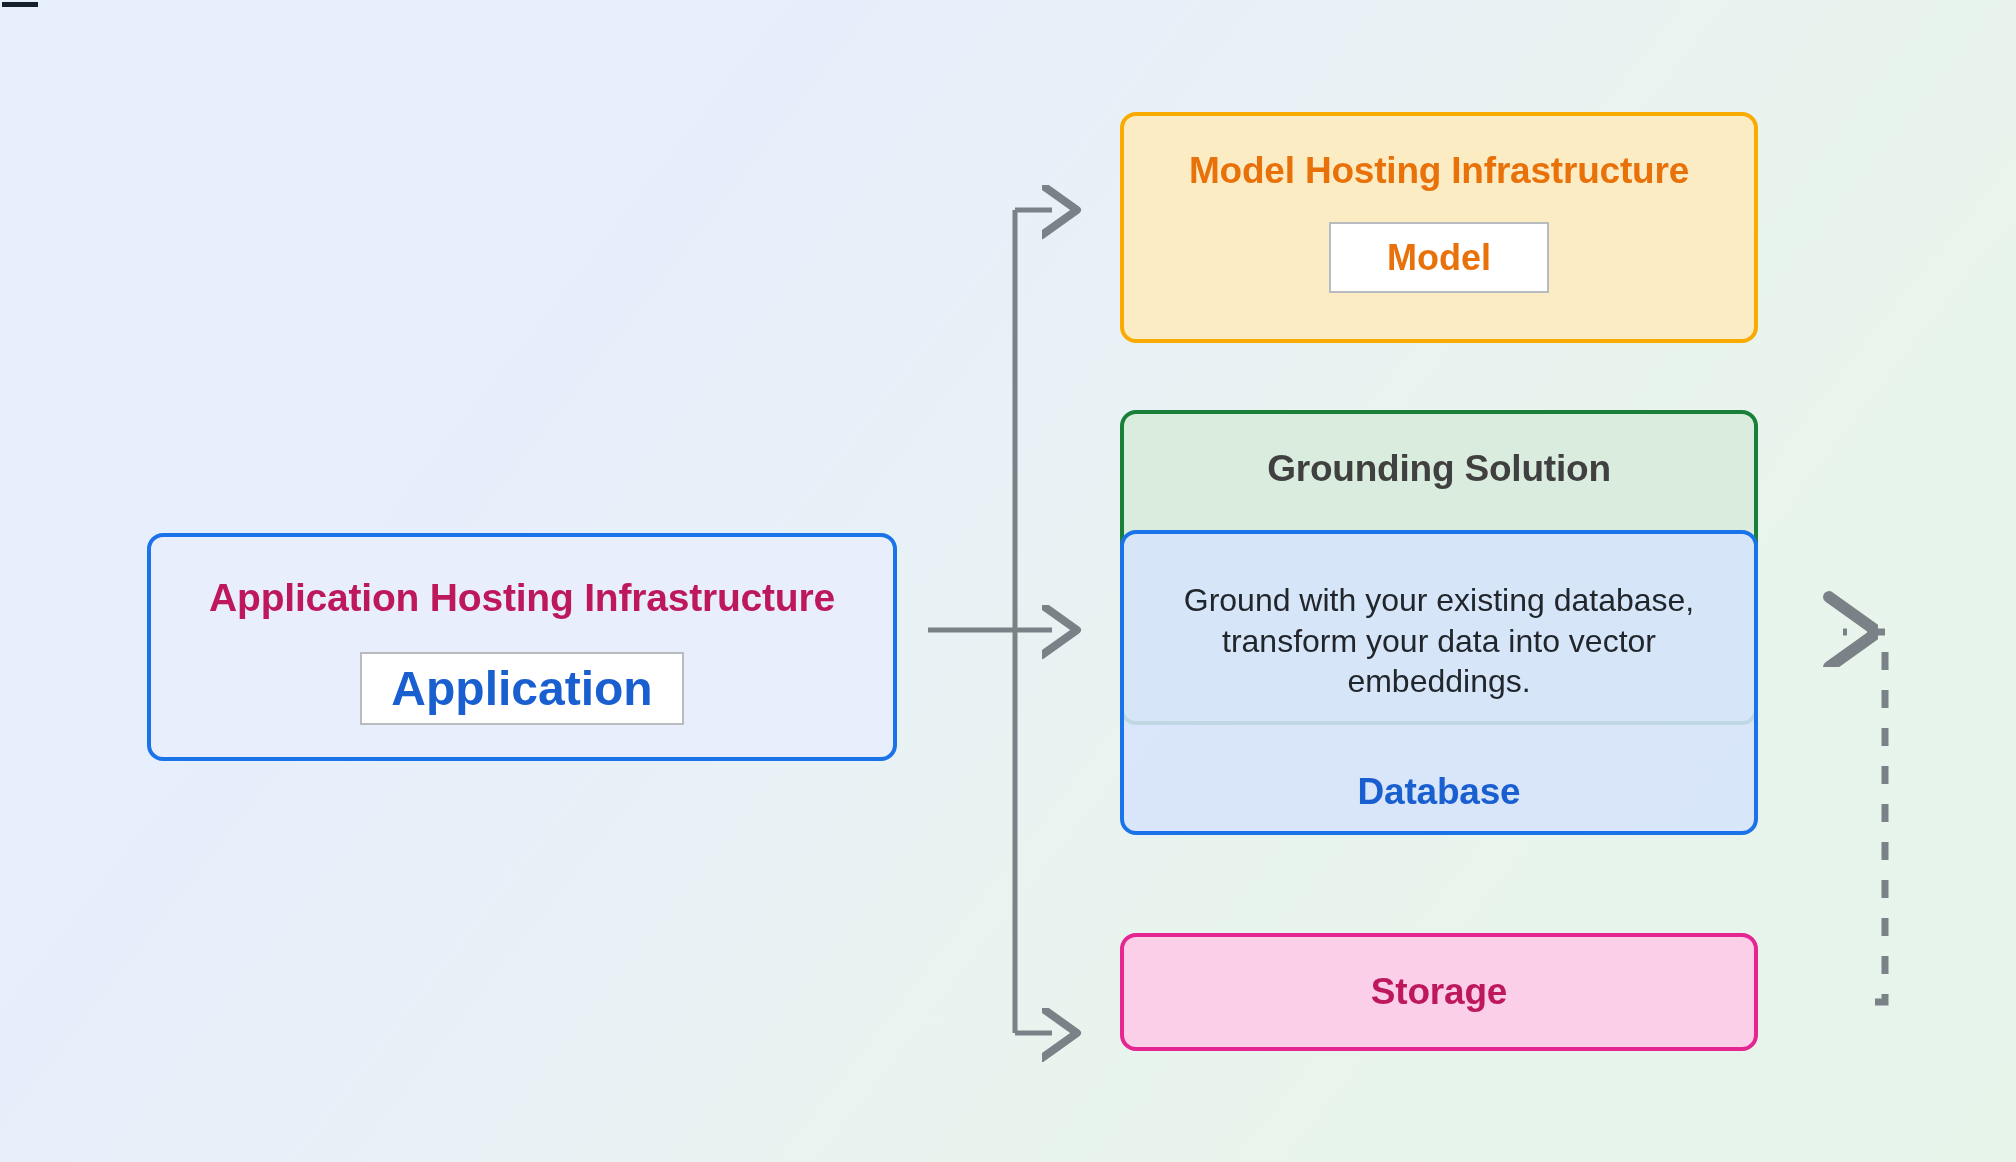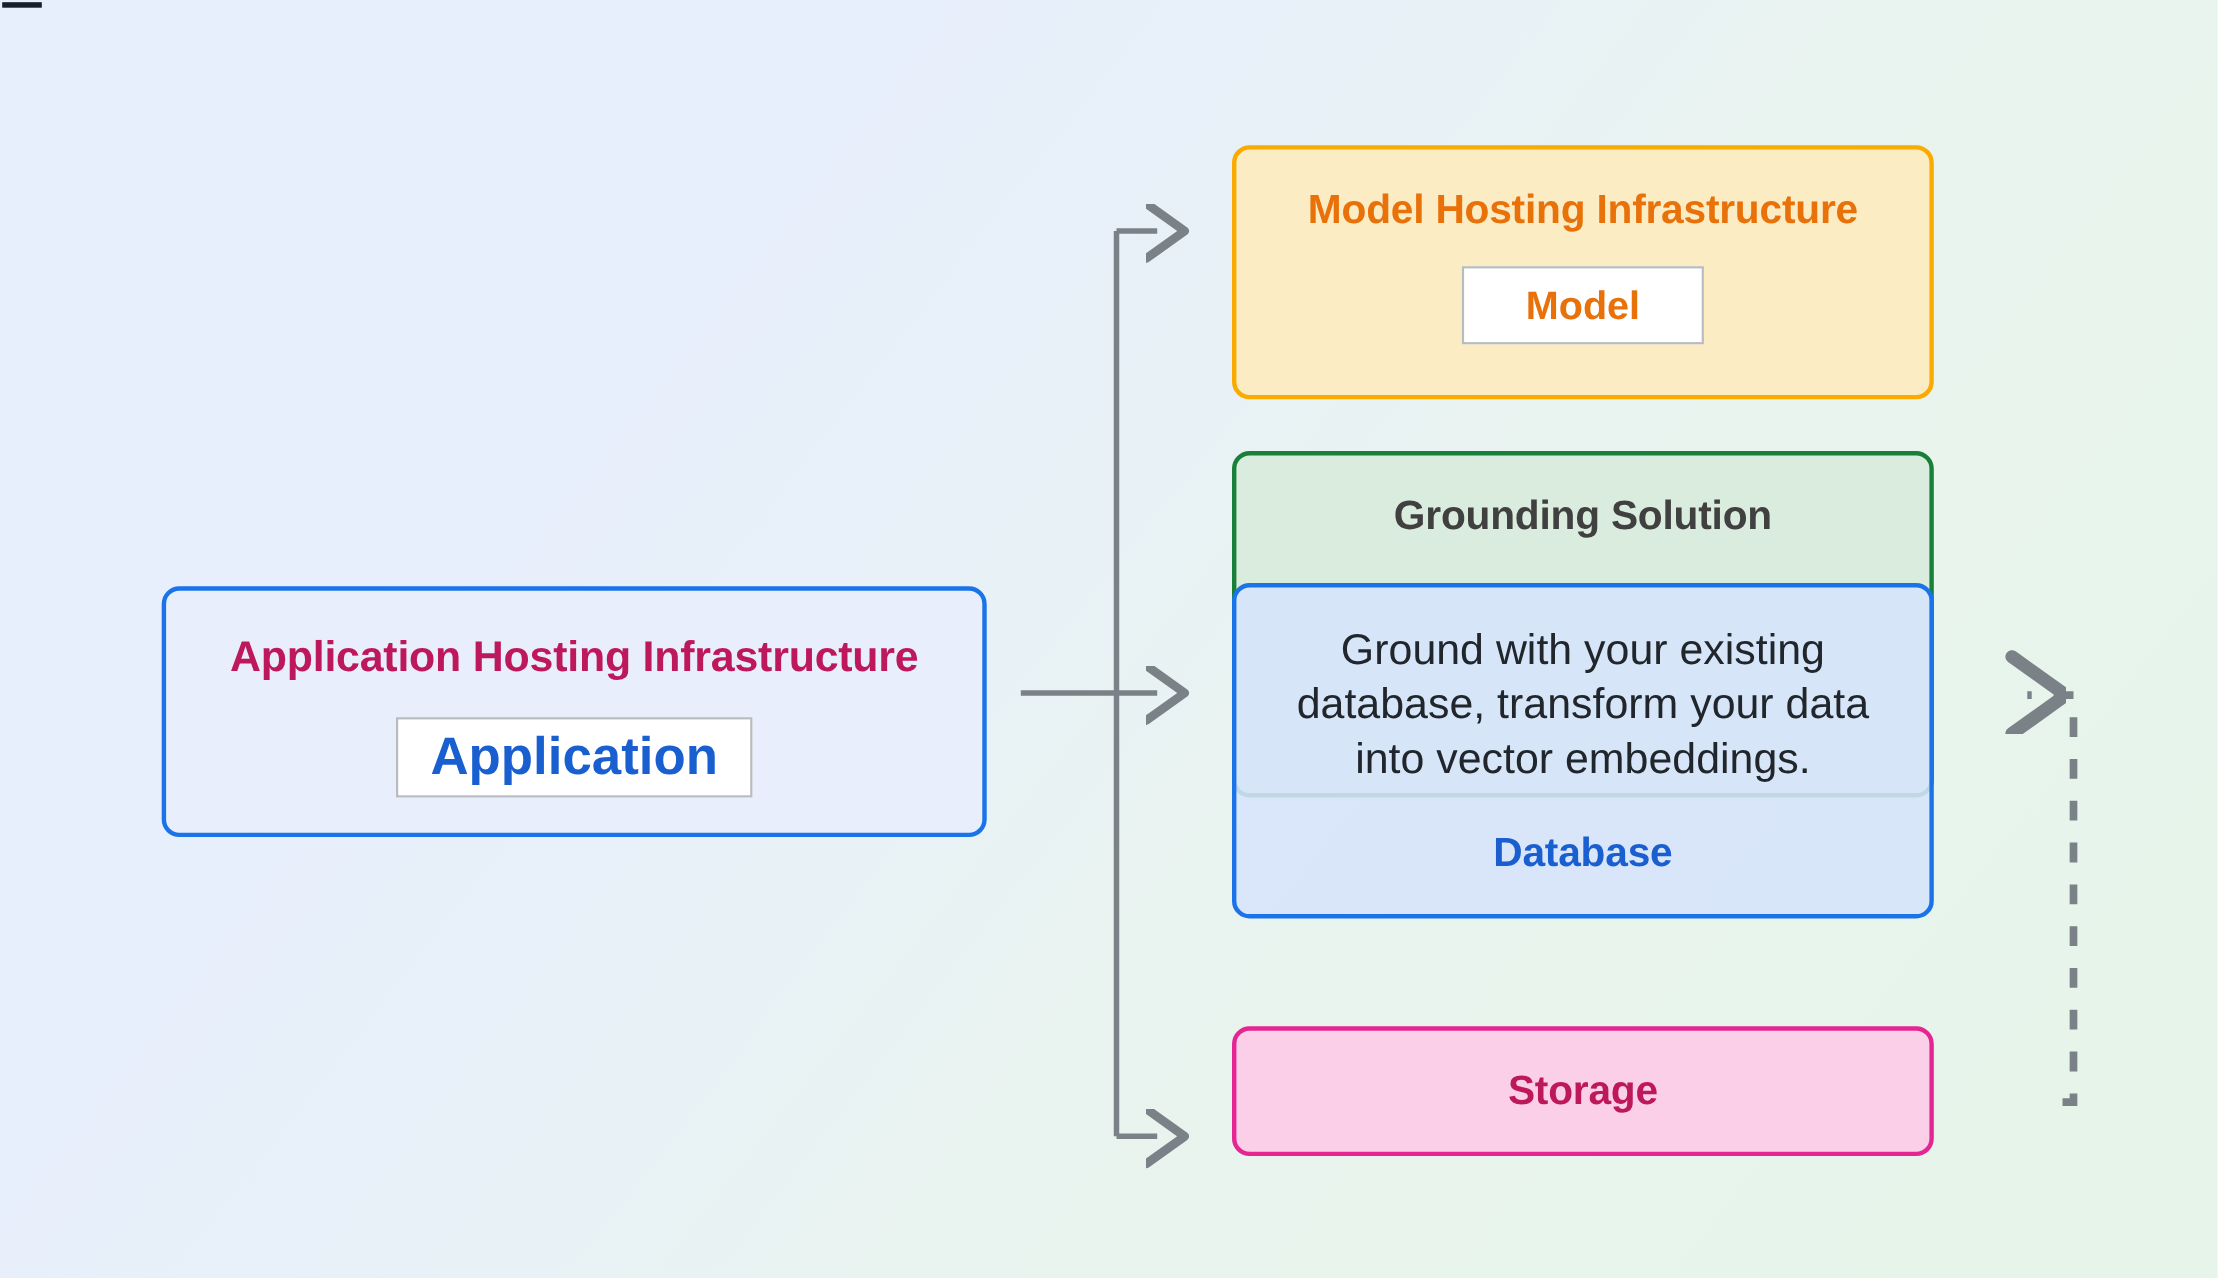--- a/index.html
+++ b/index.html
@@ -86,21 +86,20 @@
 
   
   #model-host {
     left: 1120px;
     top: 112px;
     width: 638px;
     height: 231px;
     border-width: 4px;
     border-color: #f9ab00;
     background: #fcecc3;
-    margin-top: 20px;
   }
   #model-host .node-title {
     font-size: 37px;
     color: #e8710a;
     margin-top: 34px;
   }
   #model-chip {
     width: 216px;
     height: 67px;
     margin-top: 30px;
@@ -133,36 +132,36 @@
     height: 305px;
     border-width: 4px;
     border-color: #1a73e8;
     background: rgba(214, 228, 252, 0.88);
     z-index: 3;
     justify-content: flex-end;
   }
   #database .node-title {
     font-size: 37px;
     color: #1a5fd0;
-    margin-bottom: 35px;
+    margin-bottom: 18px;
   }
 
   
   #overlap-text {
     position: absolute;
     left: 1128px;
     top: 566px;
     width: 622px;
     height: 150px;
     z-index: 4;
     display: flex;
     align-items: center;
     justify-content: center;
     text-align: center;
-    font-size: 39px;
+    font-size: 32px;
     line-height: 1.27;
     color: #20262b;
     padding: 0 18px;
     box-sizing: border-box;
   }
 
   
   #storage {
     left: 1120px;
     top: 933px;

